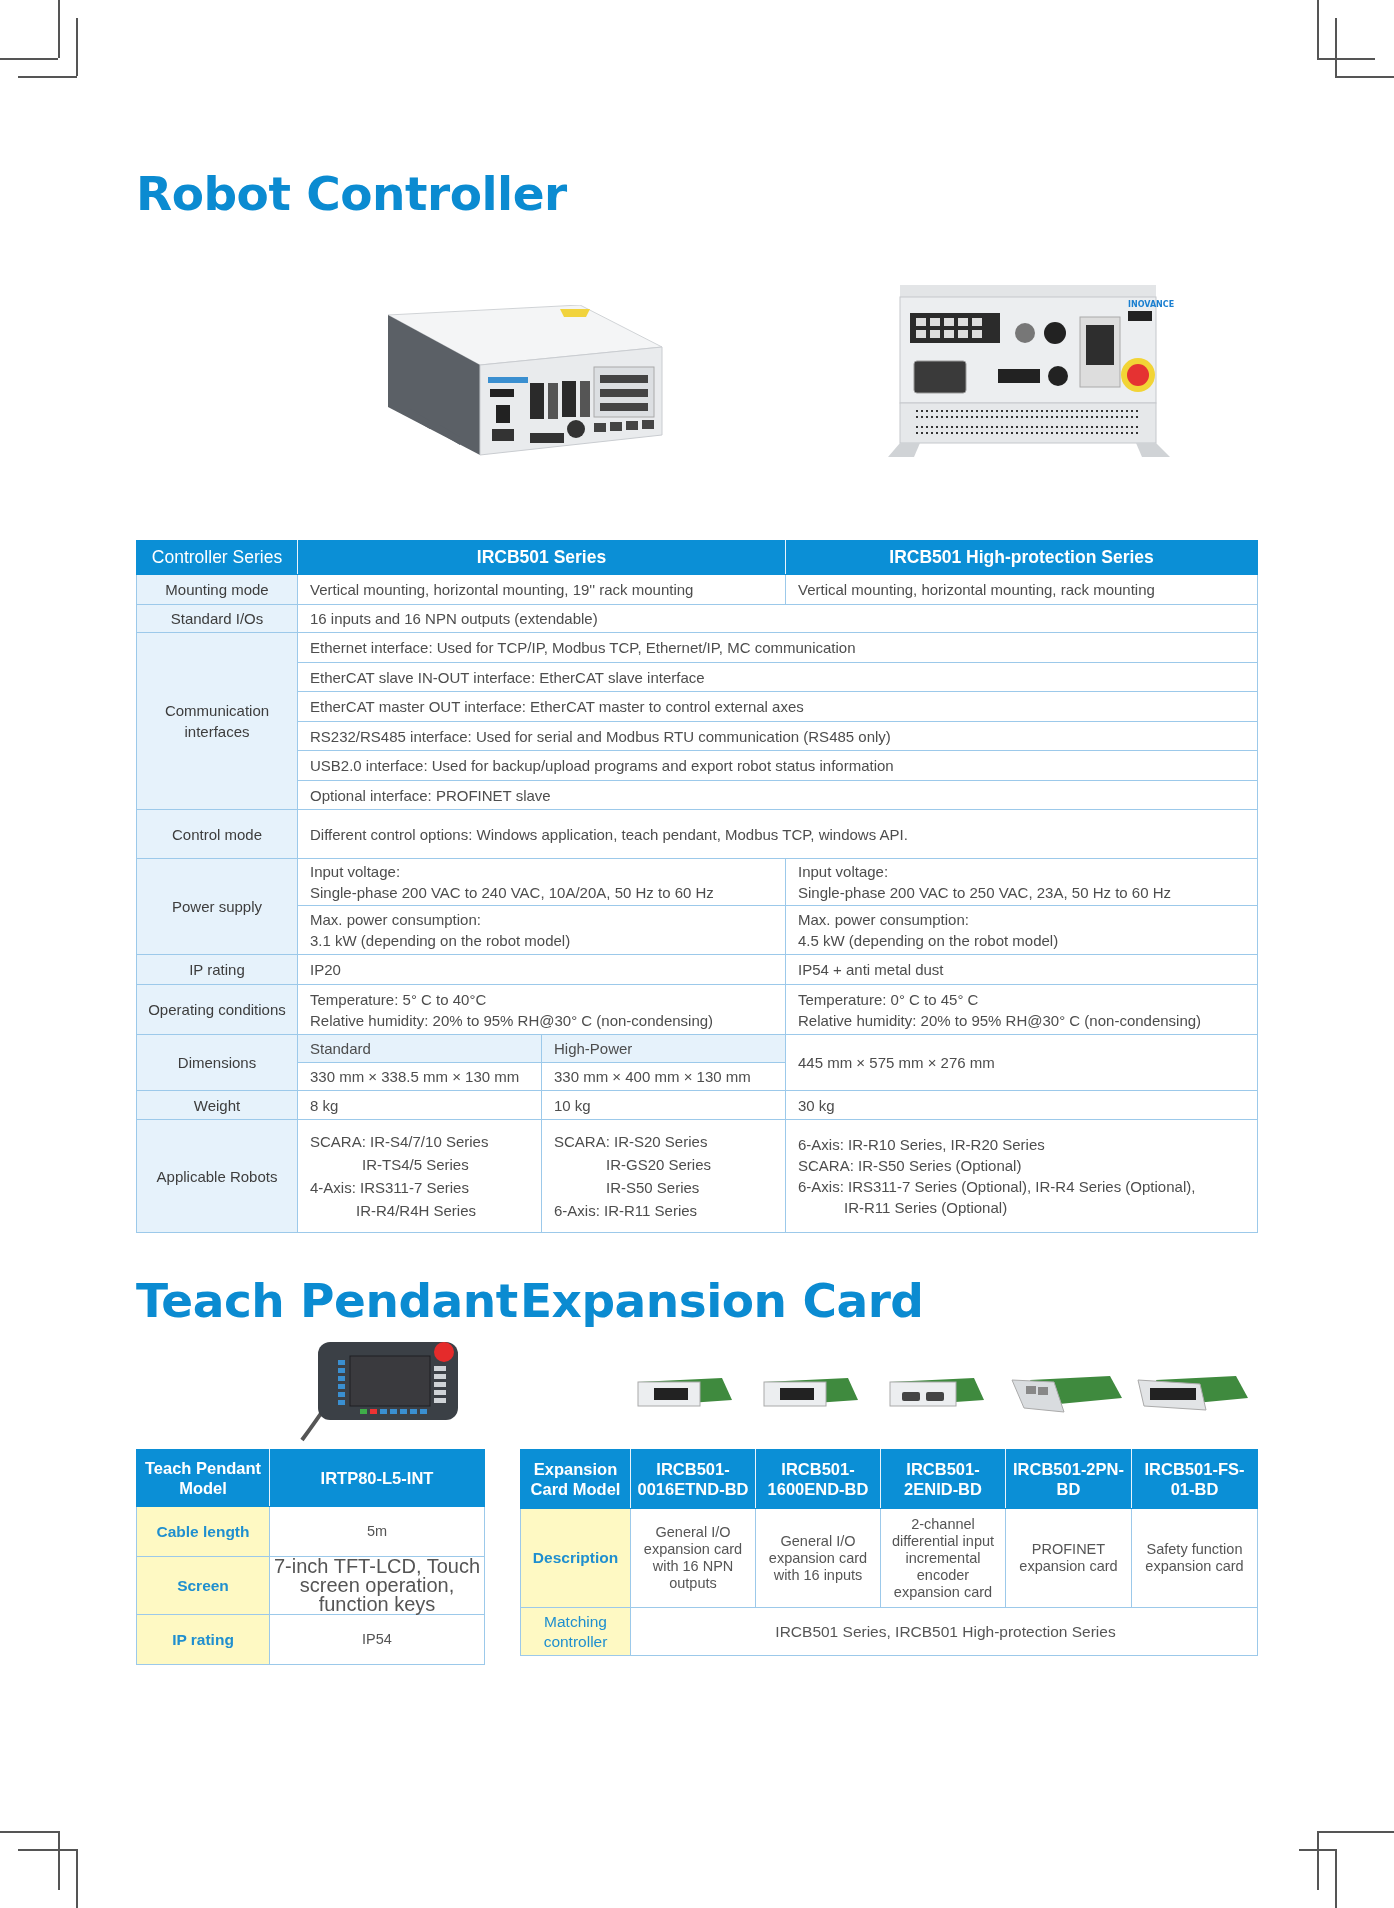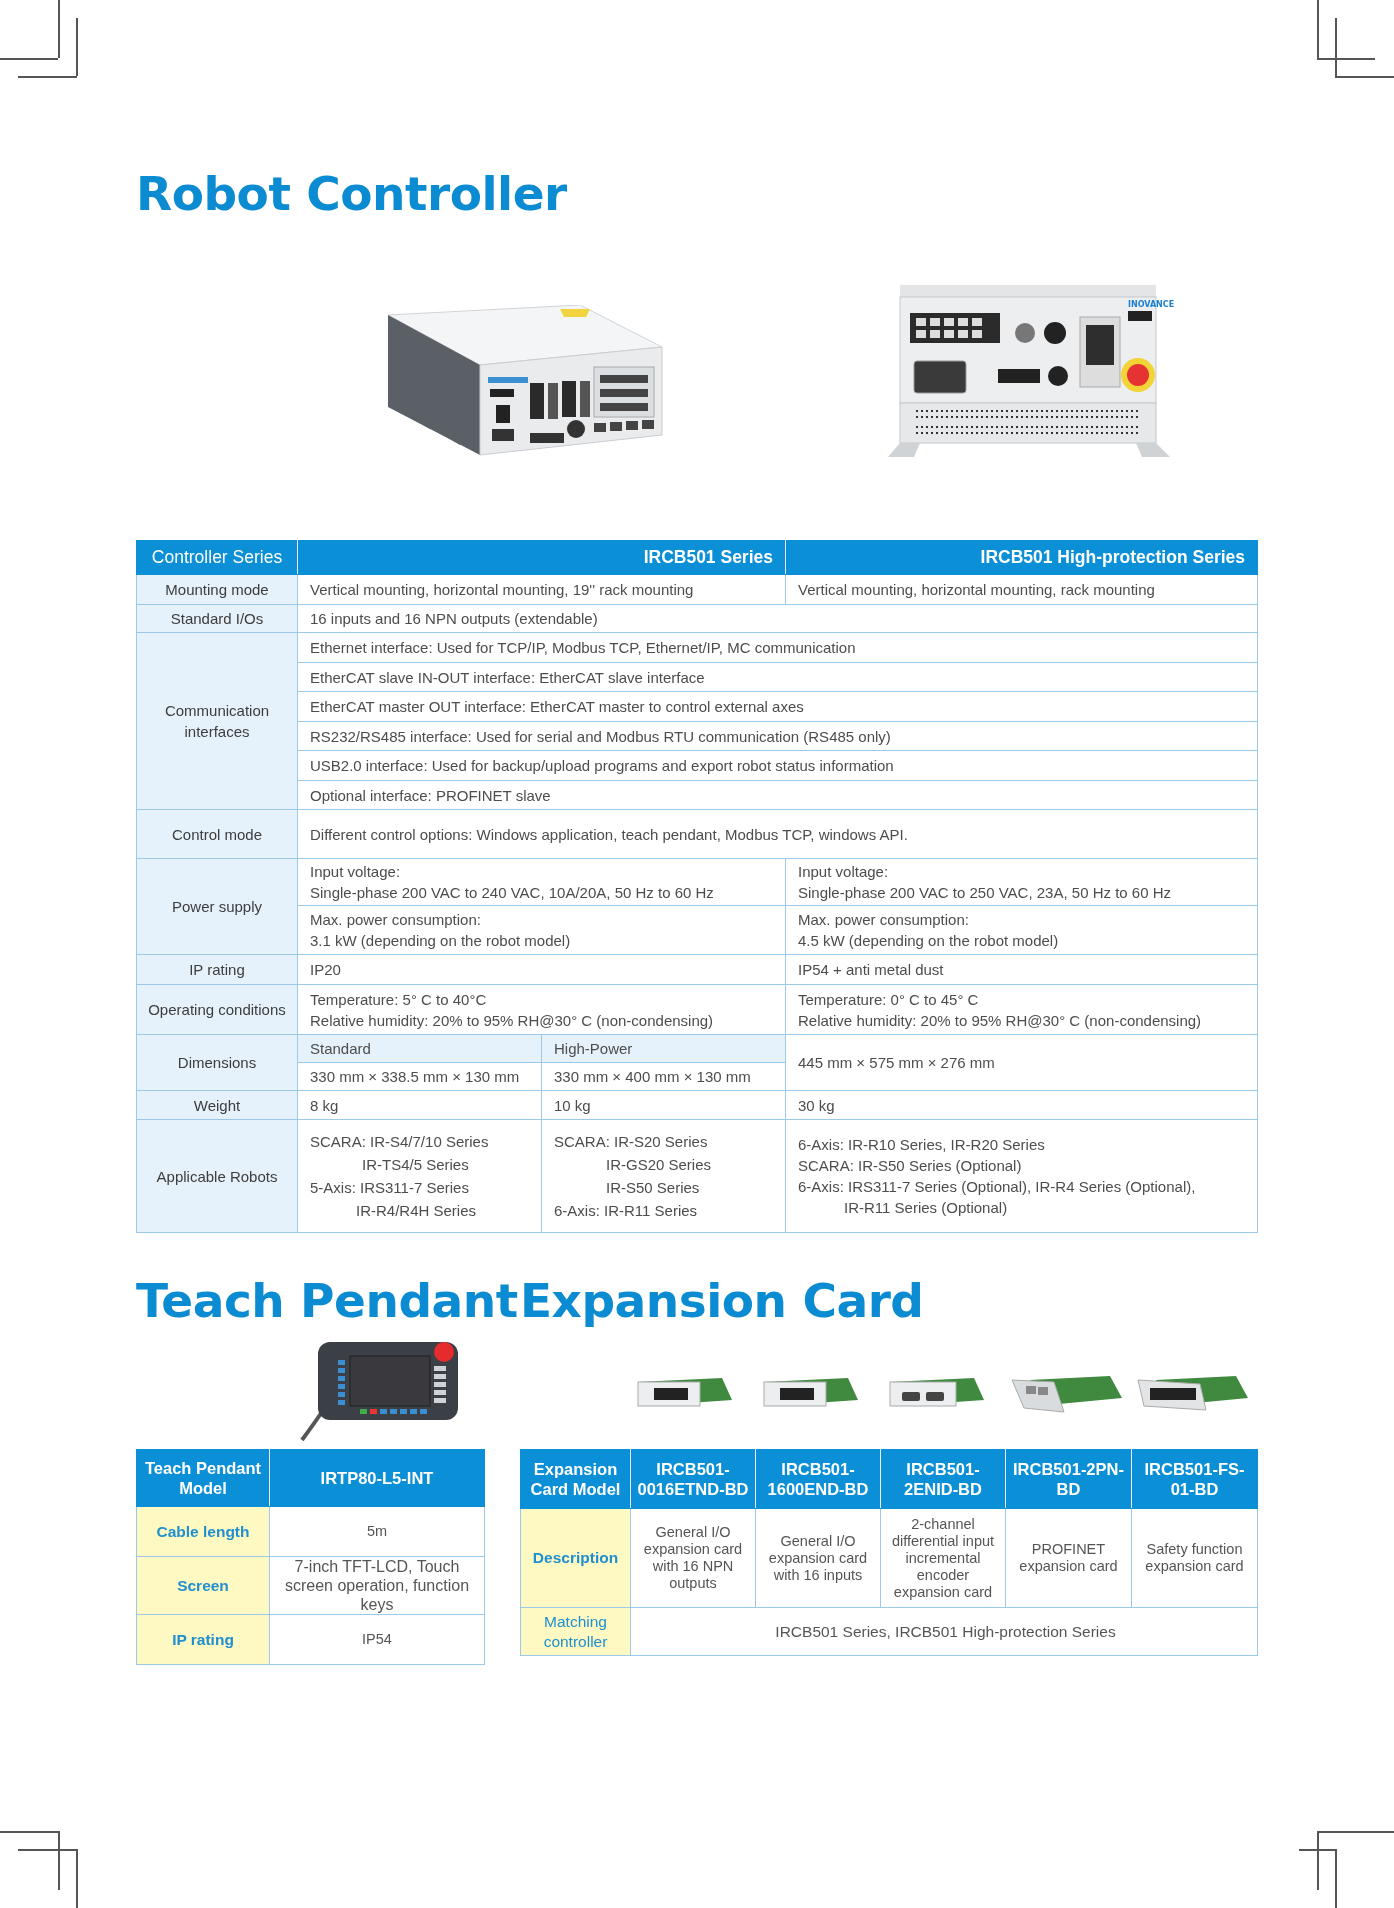--- a/index.html
+++ b/index.html
@@ -4,21 +4,21 @@
 <style>
   html, body { margin:0; padding:0; }
   body { width:1394px; height:1908px; position:relative; background:#ffffff; overflow:hidden;
          font-family:"Liberation Sans", "DejaVu Sans", sans-serif; color:#4a4a4a; }
   .crop { position:absolute; background:#555; }
   .h1 { position:absolute; font-family:"DejaVu Sans", sans-serif; font-weight:bold; color:#0b8bd1;
         font-size:47px; letter-spacing:-0.5px; line-height:1; margin:0; }
   .img { position:absolute; }
   table { border-collapse:collapse; position:absolute; table-layout:fixed; }
   td, th { border:1.5px solid #9cc9ea; padding:0 12px; font-size:15px; line-height:21px; vertical-align:middle; }
-  .main th { background:#0b8fd6; color:#fff; font-weight:normal; font-size:17.5px; text-align:right; border-color:#0b8fd6; border-right:1.5px solid #e8f3fb; }
+  .main th { background:#0b8fd6; color:#fff; font-weight:normal; font-size:17.5px; text-align:center; border-color:#0b8fd6; border-right:1.5px solid #e8f3fb; }
   .main th.first { text-align:center; }
   .main td.lbl { background:#e6f2fb; text-align:center; color:#3d3d3d; padding:0 4px; }
   .main td { color:#4d4d4d; }
   .main td.sub { background:#e6f2fb; }
   .main .ml { display:block; }
   .ind1 { padding-left:52px; }
   .ind3 { padding-left:52px; }
   .small th { background:#0b8fd6; color:#fff; font-weight:bold; font-size:16.5px; line-height:20px; text-align:center; border-color:#0b8fd6; border-right:1.5px solid #e8f3fb; padding:0 2px; }
   .small td { text-align:center; font-size:14.5px; line-height:17px; color:#555; padding:0 4px; }
   .small td.lbl { background:#fef9c3; color:#1f8fcf; font-weight:bold; font-size:15.5px; line-height:20px; }
@@ -212,21 +212,21 @@
     <td class="lbl">Weight</td>
     <td>8 kg</td>
     <td>10 kg</td>
     <td>30 kg</td>
   </tr>
   <tr style="height:113px">
     <td class="lbl">Applicable Robots</td>
     <td style="line-height:23px;">
       <span class="ml">SCARA: IR-S4/7/10 Series</span>
       <span class="ml ind3">IR-TS4/5 Series</span>
-      <span class="ml">5-Axis: IRS311-7 Series</span>
+      <span class="ml">4-Axis: IRS311-7 Series</span>
       <span class="ml ind1" style="padding-left:46px;">IR-R4/R4H Series</span>
     </td>
     <td style="line-height:23px;">
       <span class="ml">SCARA: IR-S20 Series</span>
       <span class="ml ind3">IR-GS20 Series</span>
       <span class="ml ind3">IR-S50 Series</span>
       <span class="ml">6-Axis: IR-R11 Series</span>
     </td>
     <td>
       <span class="ml">6-Axis: IR-R10 Series, IR-R20 Series</span>
@@ -311,21 +311,21 @@
       <tr style="height:57px">
     <th>Teach Pendant Model</th>
     <th style="border-right-color:#0b8fd6;">IRTP80-L5-INT</th>
   </tr>
   <tr style="height:50px">
     <td class="lbl">Cable length</td>
     <td>5m</td>
   </tr>
   <tr style="height:49px">
     <td class="lbl">Screen</td>
-    <td style="font-size:16px;line-height:19px;">7-inch TFT-LCD, Touch screen operation, function keys</td>
+    <td style="font-size:20px;line-height:19px;">7-inch TFT-LCD, Touch screen operation, function keys</td>
   </tr>
   <tr style="height:50px">
     <td class="lbl">IP rating</td>
     <td>IP54</td>
   </tr>
 </tbody>
   </table>
 
 <table class="small" style="left:520px;top:1449px;width:737px;">
   <colgroup>

